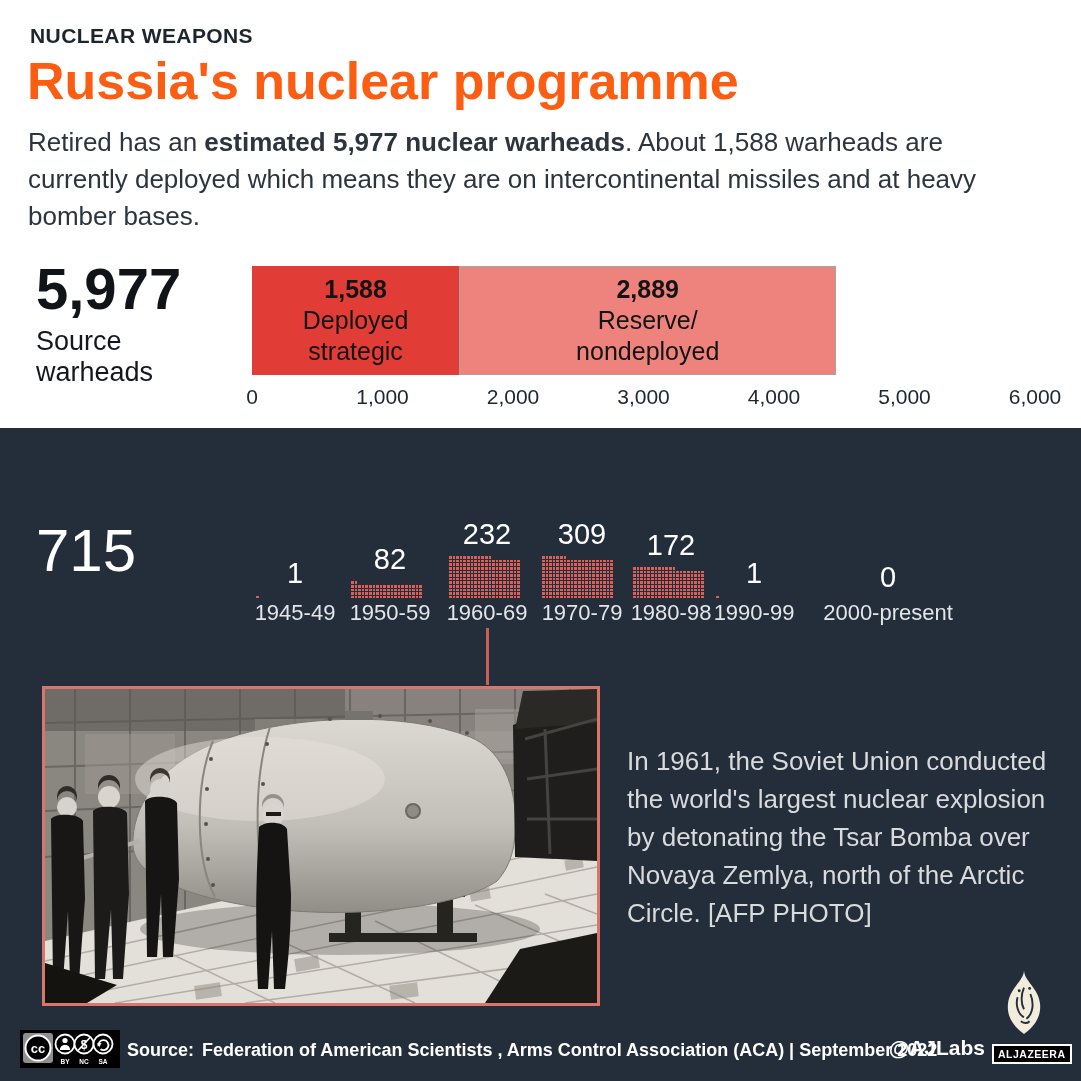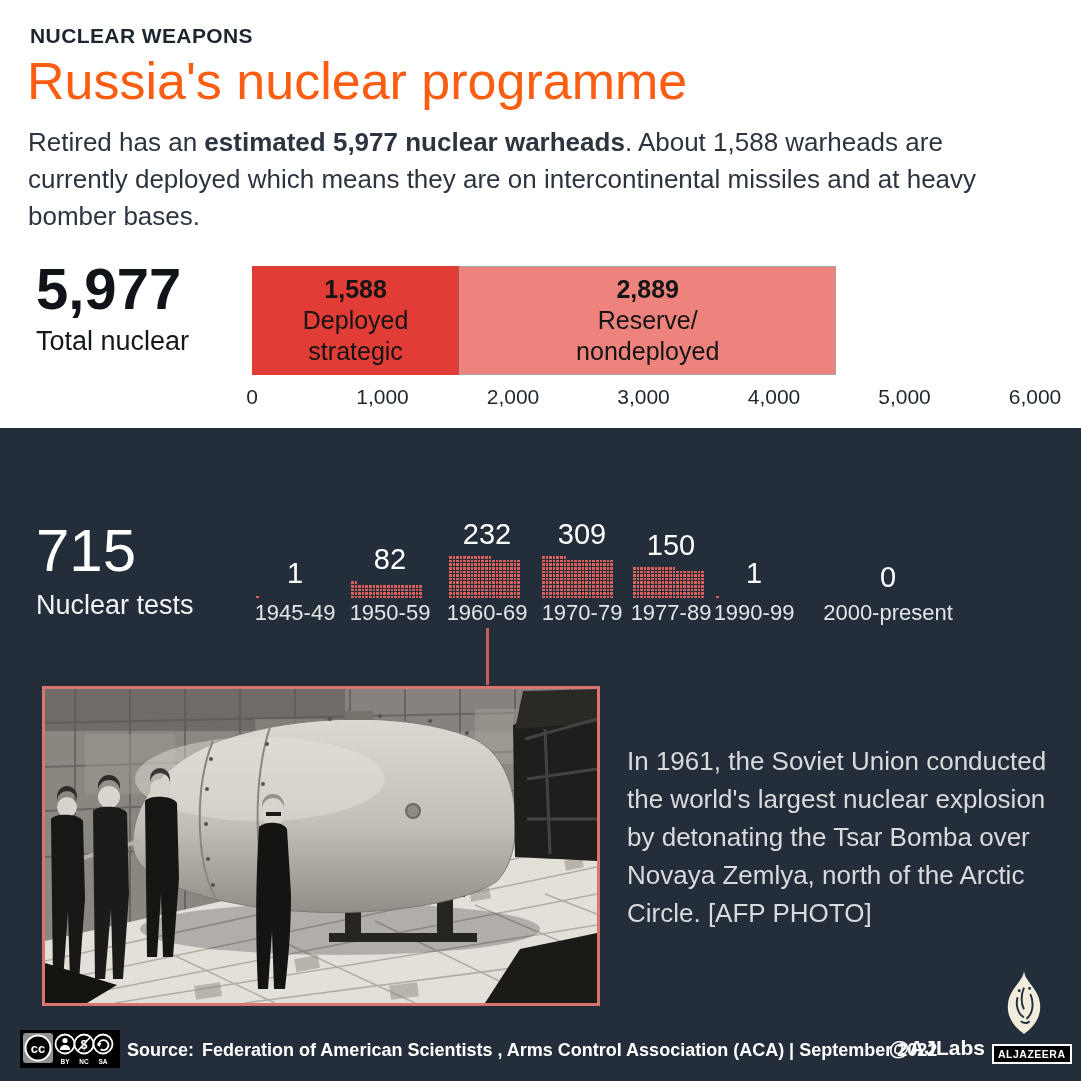--- a/index.html
+++ b/index.html
@@ -2,21 +2,21 @@
 <html><head>
 <meta charset="utf-8">
 <style>
   html,body{margin:0;padding:0;background:#fff;}
   #canvas{position:relative;width:1081px;height:1081px;overflow:hidden;background:#ffffff;
           font-family:"Liberation Sans",sans-serif;color:#262f3a;}
 
   
   .kicker{position:absolute;left:30px;top:24px;font-size:21px;font-weight:700;
           letter-spacing:0.4px;color:#1d252f;}
-  .title{position:absolute;left:27px;top:54px;font-size:52px;font-weight:400;
+  .title{position:absolute;left:27px;top:54px;font-size:52px;font-weight:700;
          color:#fb5e13;line-height:1.05;}
   .intro{position:absolute;left:28px;top:124px;width:965px;font-size:26px;
          line-height:37px;color:#2c343f;}
   .intro b{font-weight:700;}
 
   .wh-total{position:absolute;left:36px;top:258px;width:210px;}
   .wh-total .num{font-size:58px;font-weight:600;color:#101418;line-height:62px;}
   .wh-total .lbl{font-size:27px;color:#14181d;margin-top:6px;}
 
   .warhead-bar{position:absolute;left:252px;top:266px;width:783px;height:109px;
@@ -75,21 +75,21 @@
 <body>
 
 <div id="canvas">
 
   <div class="kicker">NUCLEAR WEAPONS</div>
   <div class="title">Russia's nuclear programme</div>
   <div class="intro"><span>Retired has an </span><b>estimated 5,977 nuclear warheads</b><span>. About 1,588 warheads are currently deployed which means they are on intercontinental missiles and at heavy bomber bases.</span></div>
 
   <div class="wh-total">
     <div class="num">5,977</div>
-    <div class="lbl">Total nuclear</div>
+    <div class="lbl">Source warheads</div>
   </div>
   <div class="warhead-bar" id="warhead-bar">
       <div class="seg" style="width: 26.4667%; background: rgb(226, 60, 54);">
         <div class="seg-num">1,588</div>
         <div class="seg-label">Deployed</div>
         <div class="seg-label">strategic</div>
       </div>
       <div class="seg" style="width: 48.15%; background: rgb(238, 131, 125);">
         <div class="seg-num">2,889</div>
         <div class="seg-label">Reserve/</div>
@@ -102,21 +102,20 @@
       <span class="tick" style="left: 33.3333%;">2,000</span>
       <span class="tick" style="left: 50%;">3,000</span>
       <span class="tick" style="left: 66.6667%;">4,000</span>
       <span class="tick" style="left: 83.3333%;">5,000</span>
       <span class="tick" style="left: 100%;">6,000</span>
     </div>
 
   <div class="dark">
     <div class="tests-total">
       <div class="num">715</div>
-      <div class="lbl">Nuclear tests</div>
     </div>
 
     <div id="tests-chart">
         <div class="decade-col" style="left: 253px; width: 84px;">
           <div class="decade-num">1</div>
           <div class="dot-grid">
             <div class="dot-row"><i style="background: rgb(217, 95, 88);"></i></div>
           </div>
         </div>
         <div class="decade-label" style="left: 253px; width: 84px;">1945-49</div>
@@ -161,34 +160,34 @@
             <div class="dot-row"><i style="background: rgb(217, 95, 88);"></i><i style="background: rgb(217, 95, 88);"></i><i style="background: rgb(217, 95, 88);"></i><i style="background: rgb(217, 95, 88);"></i><i style="background: rgb(217, 95, 88);"></i><i style="background: rgb(217, 95, 88);"></i><i style="background: rgb(217, 95, 88);"></i><i style="background: rgb(217, 95, 88);"></i><i style="background: rgb(217, 95, 88);"></i><i style="background: rgb(217, 95, 88);"></i><i style="background: rgb(217, 95, 88);"></i><i style="background: rgb(217, 95, 88);"></i><i style="background: rgb(217, 95, 88);"></i><i style="background: rgb(217, 95, 88);"></i><i style="background: rgb(217, 95, 88);"></i><i style="background: rgb(217, 95, 88);"></i><i style="background: rgb(217, 95, 88);"></i><i style="background: rgb(217, 95, 88);"></i><i style="background: rgb(217, 95, 88);"></i><i style="background: rgb(217, 95, 88);"></i></div>
             <div class="dot-row"><i style="background: rgb(217, 95, 88);"></i><i style="background: rgb(217, 95, 88);"></i><i style="background: rgb(217, 95, 88);"></i><i style="background: rgb(217, 95, 88);"></i><i style="background: rgb(217, 95, 88);"></i><i style="background: rgb(217, 95, 88);"></i><i style="background: rgb(217, 95, 88);"></i><i style="background: rgb(217, 95, 88);"></i><i style="background: rgb(217, 95, 88);"></i><i style="background: rgb(217, 95, 88);"></i><i style="background: rgb(217, 95, 88);"></i><i style="background: rgb(217, 95, 88);"></i><i style="background: rgb(217, 95, 88);"></i><i style="background: rgb(217, 95, 88);"></i><i style="background: rgb(217, 95, 88);"></i><i style="background: rgb(217, 95, 88);"></i><i style="background: rgb(217, 95, 88);"></i><i style="background: rgb(217, 95, 88);"></i><i style="background: rgb(217, 95, 88);"></i><i style="background: rgb(217, 95, 88);"></i></div>
             <div class="dot-row"><i style="background: rgb(217, 95, 88);"></i><i style="background: rgb(217, 95, 88);"></i><i style="background: rgb(217, 95, 88);"></i><i style="background: rgb(217, 95, 88);"></i><i style="background: rgb(217, 95, 88);"></i><i style="background: rgb(217, 95, 88);"></i><i style="background: rgb(217, 95, 88);"></i><i style="background: rgb(217, 95, 88);"></i><i style="background: rgb(217, 95, 88);"></i><i style="background: rgb(217, 95, 88);"></i><i style="background: rgb(217, 95, 88);"></i><i style="background: rgb(217, 95, 88);"></i><i style="background: rgb(217, 95, 88);"></i><i style="background: rgb(217, 95, 88);"></i><i style="background: rgb(217, 95, 88);"></i><i style="background: rgb(217, 95, 88);"></i><i style="background: rgb(217, 95, 88);"></i><i style="background: rgb(217, 95, 88);"></i><i style="background: rgb(217, 95, 88);"></i><i style="background: rgb(217, 95, 88);"></i></div>
             <div class="dot-row"><i style="background: rgb(217, 95, 88);"></i><i style="background: rgb(217, 95, 88);"></i><i style="background: rgb(217, 95, 88);"></i><i style="background: rgb(217, 95, 88);"></i><i style="background: rgb(217, 95, 88);"></i><i style="background: rgb(217, 95, 88);"></i><i style="background: rgb(217, 95, 88);"></i><i style="background: rgb(217, 95, 88);"></i><i style="background: rgb(217, 95, 88);"></i><i style="background: rgb(217, 95, 88);"></i><i style="background: rgb(217, 95, 88);"></i><i style="background: rgb(217, 95, 88);"></i><i style="background: rgb(217, 95, 88);"></i><i style="background: rgb(217, 95, 88);"></i><i style="background: rgb(217, 95, 88);"></i><i style="background: rgb(217, 95, 88);"></i><i style="background: rgb(217, 95, 88);"></i><i style="background: rgb(217, 95, 88);"></i><i style="background: rgb(217, 95, 88);"></i><i style="background: rgb(217, 95, 88);"></i></div>
             <div class="dot-row"><i style="background: rgb(217, 95, 88);"></i><i style="background: rgb(217, 95, 88);"></i><i style="background: rgb(217, 95, 88);"></i><i style="background: rgb(217, 95, 88);"></i><i style="background: rgb(217, 95, 88);"></i><i style="background: rgb(217, 95, 88);"></i><i style="background: rgb(217, 95, 88);"></i><i style="background: rgb(217, 95, 88);"></i><i style="background: rgb(217, 95, 88);"></i><i style="background: rgb(217, 95, 88);"></i><i style="background: rgb(217, 95, 88);"></i><i style="background: rgb(217, 95, 88);"></i><i style="background: rgb(217, 95, 88);"></i><i style="background: rgb(217, 95, 88);"></i><i style="background: rgb(217, 95, 88);"></i><i style="background: rgb(217, 95, 88);"></i><i style="background: rgb(217, 95, 88);"></i><i style="background: rgb(217, 95, 88);"></i><i style="background: rgb(217, 95, 88);"></i><i style="background: rgb(217, 95, 88);"></i></div>
             <div class="dot-row"><i style="background: rgb(217, 95, 88);"></i><i style="background: rgb(217, 95, 88);"></i><i style="background: rgb(217, 95, 88);"></i><i style="background: rgb(217, 95, 88);"></i><i style="background: rgb(217, 95, 88);"></i><i style="background: rgb(217, 95, 88);"></i><i style="background: rgb(217, 95, 88);"></i><i style="background: rgb(217, 95, 88);"></i><i style="background: rgb(217, 95, 88);"></i><i style="background: rgb(217, 95, 88);"></i><i style="background: rgb(217, 95, 88);"></i><i style="background: rgb(217, 95, 88);"></i><i style="background: rgb(217, 95, 88);"></i><i style="background: rgb(217, 95, 88);"></i><i style="background: rgb(217, 95, 88);"></i><i style="background: rgb(217, 95, 88);"></i><i style="background: rgb(217, 95, 88);"></i><i style="background: rgb(217, 95, 88);"></i><i style="background: rgb(217, 95, 88);"></i><i style="background: rgb(217, 95, 88);"></i></div>
           </div>
         </div>
         <div class="decade-label" style="left: 539px; width: 86px;">1970-79</div>
         <div class="decade-col" style="left: 630px; width: 82px;">
-          <div class="decade-num">150</div>
+          <div class="decade-num">172</div>
           <div class="dot-grid">
             <div class="dot-row"><i style="background: rgb(217, 95, 88);"></i><i style="background: rgb(217, 95, 88);"></i><i style="background: rgb(217, 95, 88);"></i><i style="background: rgb(217, 95, 88);"></i><i style="background: rgb(217, 95, 88);"></i><i style="background: rgb(217, 95, 88);"></i><i style="background: rgb(217, 95, 88);"></i><i style="background: rgb(217, 95, 88);"></i><i style="background: rgb(217, 95, 88);"></i><i style="background: rgb(217, 95, 88);"></i><i style="background: rgb(217, 95, 88);"></i><i style="background: rgb(217, 95, 88);"></i></div>
             <div class="dot-row"><i style="background: rgb(217, 95, 88);"></i><i style="background: rgb(217, 95, 88);"></i><i style="background: rgb(217, 95, 88);"></i><i style="background: rgb(217, 95, 88);"></i><i style="background: rgb(217, 95, 88);"></i><i style="background: rgb(217, 95, 88);"></i><i style="background: rgb(217, 95, 88);"></i><i style="background: rgb(217, 95, 88);"></i><i style="background: rgb(217, 95, 88);"></i><i style="background: rgb(217, 95, 88);"></i><i style="background: rgb(217, 95, 88);"></i><i style="background: rgb(217, 95, 88);"></i><i style="background: rgb(217, 95, 88);"></i><i style="background: rgb(217, 95, 88);"></i><i style="background: rgb(217, 95, 88);"></i><i style="background: rgb(217, 95, 88);"></i><i style="background: rgb(217, 95, 88);"></i><i style="background: rgb(217, 95, 88);"></i><i style="background: rgb(217, 95, 88);"></i><i style="background: rgb(217, 95, 88);"></i></div>
             <div class="dot-row"><i style="background: rgb(217, 95, 88);"></i><i style="background: rgb(217, 95, 88);"></i><i style="background: rgb(217, 95, 88);"></i><i style="background: rgb(217, 95, 88);"></i><i style="background: rgb(217, 95, 88);"></i><i style="background: rgb(217, 95, 88);"></i><i style="background: rgb(217, 95, 88);"></i><i style="background: rgb(217, 95, 88);"></i><i style="background: rgb(217, 95, 88);"></i><i style="background: rgb(217, 95, 88);"></i><i style="background: rgb(217, 95, 88);"></i><i style="background: rgb(217, 95, 88);"></i><i style="background: rgb(217, 95, 88);"></i><i style="background: rgb(217, 95, 88);"></i><i style="background: rgb(217, 95, 88);"></i><i style="background: rgb(217, 95, 88);"></i><i style="background: rgb(217, 95, 88);"></i><i style="background: rgb(217, 95, 88);"></i><i style="background: rgb(217, 95, 88);"></i><i style="background: rgb(217, 95, 88);"></i></div>
             <div class="dot-row"><i style="background: rgb(217, 95, 88);"></i><i style="background: rgb(217, 95, 88);"></i><i style="background: rgb(217, 95, 88);"></i><i style="background: rgb(217, 95, 88);"></i><i style="background: rgb(217, 95, 88);"></i><i style="background: rgb(217, 95, 88);"></i><i style="background: rgb(217, 95, 88);"></i><i style="background: rgb(217, 95, 88);"></i><i style="background: rgb(217, 95, 88);"></i><i style="background: rgb(217, 95, 88);"></i><i style="background: rgb(217, 95, 88);"></i><i style="background: rgb(217, 95, 88);"></i><i style="background: rgb(217, 95, 88);"></i><i style="background: rgb(217, 95, 88);"></i><i style="background: rgb(217, 95, 88);"></i><i style="background: rgb(217, 95, 88);"></i><i style="background: rgb(217, 95, 88);"></i><i style="background: rgb(217, 95, 88);"></i><i style="background: rgb(217, 95, 88);"></i><i style="background: rgb(217, 95, 88);"></i></div>
             <div class="dot-row"><i style="background: rgb(217, 95, 88);"></i><i style="background: rgb(217, 95, 88);"></i><i style="background: rgb(217, 95, 88);"></i><i style="background: rgb(217, 95, 88);"></i><i style="background: rgb(217, 95, 88);"></i><i style="background: rgb(217, 95, 88);"></i><i style="background: rgb(217, 95, 88);"></i><i style="background: rgb(217, 95, 88);"></i><i style="background: rgb(217, 95, 88);"></i><i style="background: rgb(217, 95, 88);"></i><i style="background: rgb(217, 95, 88);"></i><i style="background: rgb(217, 95, 88);"></i><i style="background: rgb(217, 95, 88);"></i><i style="background: rgb(217, 95, 88);"></i><i style="background: rgb(217, 95, 88);"></i><i style="background: rgb(217, 95, 88);"></i><i style="background: rgb(217, 95, 88);"></i><i style="background: rgb(217, 95, 88);"></i><i style="background: rgb(217, 95, 88);"></i><i style="background: rgb(217, 95, 88);"></i></div>
             <div class="dot-row"><i style="background: rgb(217, 95, 88);"></i><i style="background: rgb(217, 95, 88);"></i><i style="background: rgb(217, 95, 88);"></i><i style="background: rgb(217, 95, 88);"></i><i style="background: rgb(217, 95, 88);"></i><i style="background: rgb(217, 95, 88);"></i><i style="background: rgb(217, 95, 88);"></i><i style="background: rgb(217, 95, 88);"></i><i style="background: rgb(217, 95, 88);"></i><i style="background: rgb(217, 95, 88);"></i><i style="background: rgb(217, 95, 88);"></i><i style="background: rgb(217, 95, 88);"></i><i style="background: rgb(217, 95, 88);"></i><i style="background: rgb(217, 95, 88);"></i><i style="background: rgb(217, 95, 88);"></i><i style="background: rgb(217, 95, 88);"></i><i style="background: rgb(217, 95, 88);"></i><i style="background: rgb(217, 95, 88);"></i><i style="background: rgb(217, 95, 88);"></i><i style="background: rgb(217, 95, 88);"></i></div>
             <div class="dot-row"><i style="background: rgb(217, 95, 88);"></i><i style="background: rgb(217, 95, 88);"></i><i style="background: rgb(217, 95, 88);"></i><i style="background: rgb(217, 95, 88);"></i><i style="background: rgb(217, 95, 88);"></i><i style="background: rgb(217, 95, 88);"></i><i style="background: rgb(217, 95, 88);"></i><i style="background: rgb(217, 95, 88);"></i><i style="background: rgb(217, 95, 88);"></i><i style="background: rgb(217, 95, 88);"></i><i style="background: rgb(217, 95, 88);"></i><i style="background: rgb(217, 95, 88);"></i><i style="background: rgb(217, 95, 88);"></i><i style="background: rgb(217, 95, 88);"></i><i style="background: rgb(217, 95, 88);"></i><i style="background: rgb(217, 95, 88);"></i><i style="background: rgb(217, 95, 88);"></i><i style="background: rgb(217, 95, 88);"></i><i style="background: rgb(217, 95, 88);"></i><i style="background: rgb(217, 95, 88);"></i></div>
             <div class="dot-row"><i style="background: rgb(217, 95, 88);"></i><i style="background: rgb(217, 95, 88);"></i><i style="background: rgb(217, 95, 88);"></i><i style="background: rgb(217, 95, 88);"></i><i style="background: rgb(217, 95, 88);"></i><i style="background: rgb(217, 95, 88);"></i><i style="background: rgb(217, 95, 88);"></i><i style="background: rgb(217, 95, 88);"></i><i style="background: rgb(217, 95, 88);"></i><i style="background: rgb(217, 95, 88);"></i><i style="background: rgb(217, 95, 88);"></i><i style="background: rgb(217, 95, 88);"></i><i style="background: rgb(217, 95, 88);"></i><i style="background: rgb(217, 95, 88);"></i><i style="background: rgb(217, 95, 88);"></i><i style="background: rgb(217, 95, 88);"></i><i style="background: rgb(217, 95, 88);"></i><i style="background: rgb(217, 95, 88);"></i><i style="background: rgb(217, 95, 88);"></i><i style="background: rgb(217, 95, 88);"></i></div>
             <div class="dot-row"><i style="background: rgb(217, 95, 88);"></i><i style="background: rgb(217, 95, 88);"></i><i style="background: rgb(217, 95, 88);"></i><i style="background: rgb(217, 95, 88);"></i><i style="background: rgb(217, 95, 88);"></i><i style="background: rgb(217, 95, 88);"></i><i style="background: rgb(217, 95, 88);"></i><i style="background: rgb(217, 95, 88);"></i><i style="background: rgb(217, 95, 88);"></i><i style="background: rgb(217, 95, 88);"></i><i style="background: rgb(217, 95, 88);"></i><i style="background: rgb(217, 95, 88);"></i><i style="background: rgb(217, 95, 88);"></i><i style="background: rgb(217, 95, 88);"></i><i style="background: rgb(217, 95, 88);"></i><i style="background: rgb(217, 95, 88);"></i><i style="background: rgb(217, 95, 88);"></i><i style="background: rgb(217, 95, 88);"></i><i style="background: rgb(217, 95, 88);"></i><i style="background: rgb(217, 95, 88);"></i></div>
           </div>
         </div>
-        <div class="decade-label" style="left: 630px; width: 82px;">1977-89</div>
+        <div class="decade-label" style="left: 630px; width: 82px;">1980-98</div>
         <div class="decade-col" style="left: 713px; width: 82px;">
           <div class="decade-num">1</div>
           <div class="dot-grid">
             <div class="dot-row"><i style="background: rgb(217, 95, 88);"></i></div>
           </div>
         </div>
         <div class="decade-label" style="left: 713px; width: 82px;">1990-99</div>
         <div class="decade-col" style="left: 814px; width: 148px;">
           <div class="decade-num">0</div>
           <div class="dot-grid"></div>

